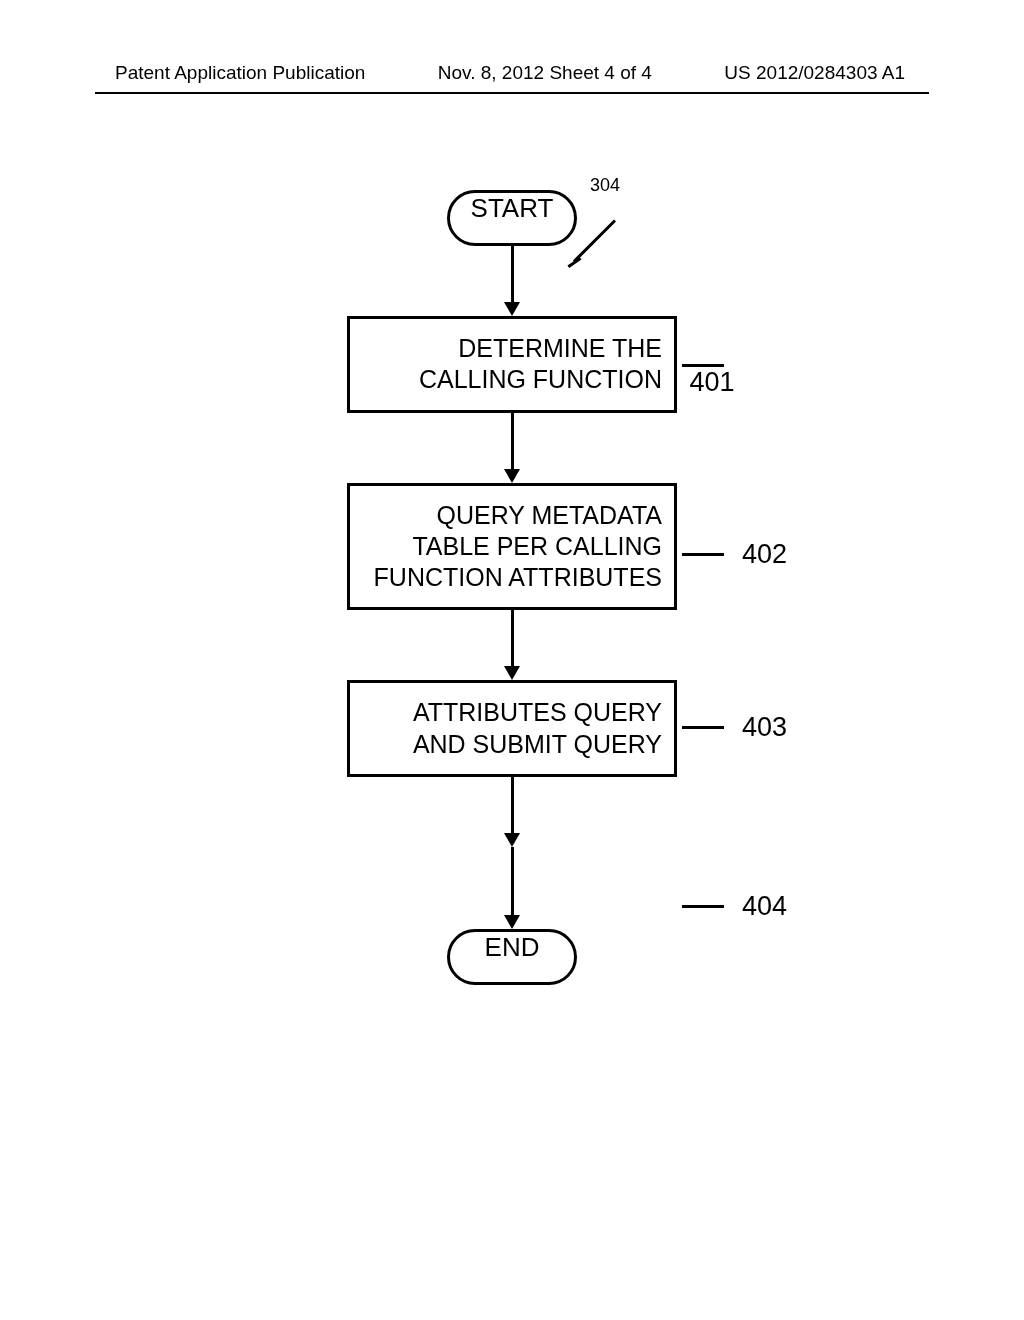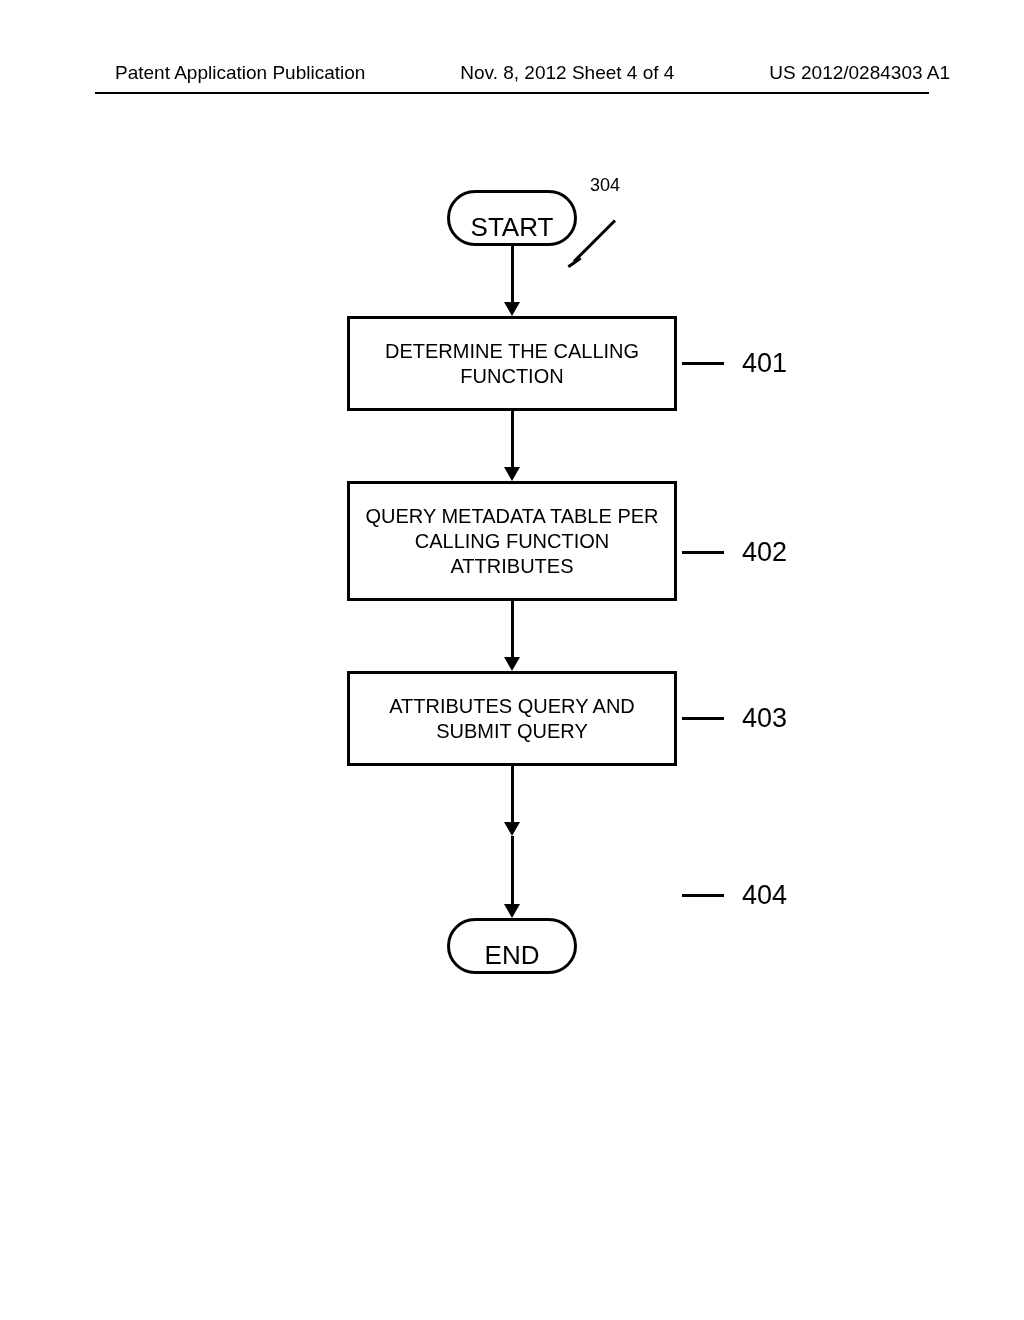--- a/index.html
+++ b/index.html
@@ -14,21 +14,21 @@
       font-family: Arial, Helvetica, sans-serif;
       position: relative;
     }
     .header {
       position: absolute;
       top: 62px;
       left: 0;
       right: 0;
       display: flex;
       justify-content: space-between;
-      padding: 0 74px 0 115px;
+      padding: 0 119px 0 115px;
       font-size: 19px;
     }
     .header-right {
       font-weight: normal;
     }
     .header-rule {
       position: absolute;
       top: 92px;
       left: 95px;
       right: 95px;
@@ -40,35 +40,35 @@
       top: 190px;
       left: 0;
       width: 1024px;
     }
     .terminator {
       border: 3px solid black;
       border-radius: 30px;
       width: 130px;
       height: 56px;
       display: flex;
-      align-items: flex-end;
+      align-items: flex-start;
       justify-content: center;
       font-size: 26px;
       font-weight: normal;
       background: white;
       margin: 0 auto;
     }
     .process-box {
       border: 3px solid black;
       width: 330px;
       display: flex;
       align-items: center;
       justify-content: center;
-      text-align: center;
-      font-size: 20px;
+      text-align: right;
+      font-size: 25px;
       line-height: 1.25;
       background: white;
       margin: 0 auto;
       padding: 14px 12px;
     }
     .conn-wrap {
       width: 330px;
       margin: 0 auto;
       position: relative;
       display: flex;
@@ -158,21 +158,21 @@
     <div class="conn">
       <div class="arrow-line" style="height:56px;"></div>
       <div class="arrow-head"></div>
     </div>
   </div>
 
   <div class="row">
     <div class="process-box" style="min-height:95px;">
       <span>DETERMINE THE CALLING FUNCTION</span>
     </div>
-    <div class="label-right" style="top:32px;">
+    <div class="label-right" style="top:48px;flex-direction:column;">
       <div class="tick"></div>
       <span>401</span>
     </div>
   </div>
 
   <div class="conn-wrap">
     <div class="conn">
       <div class="arrow-line" style="height:56px;"></div>
       <div class="arrow-head"></div>
     </div>

